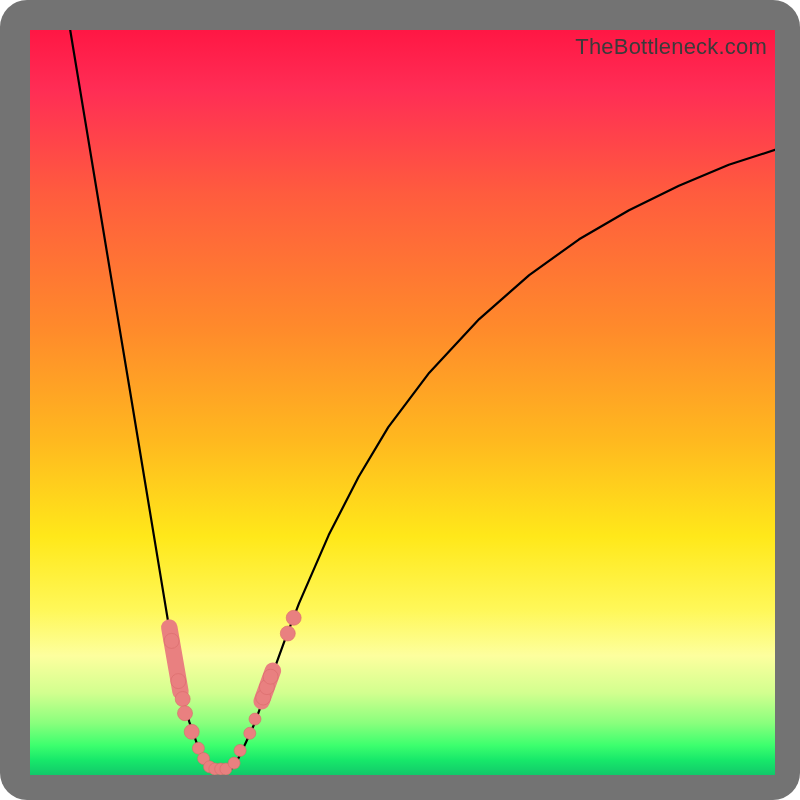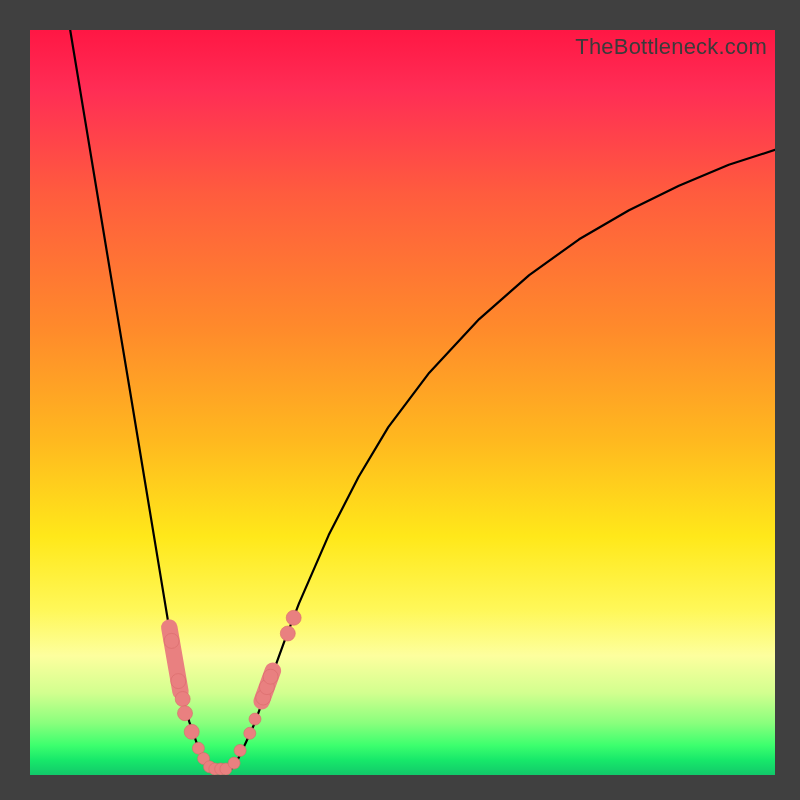--- a/index.html
+++ b/index.html
@@ -7,21 +7,22 @@
     padding: 0;
     width: 800px;
     height: 800px;
     overflow: hidden;
     font-family: Arial, Helvetica, sans-serif;
   }
   .frame {
     position: relative;
     width: 800px;
     height: 800px;
-    background: #404040;
+    background: #737373;
+    border-radius: 27px;
   }
   .plot-area {
     position: absolute;
     left: 30px;
     top: 30px;
     width: 745px;
     height: 745px;
     
     background: linear-gradient(
       to bottom,

